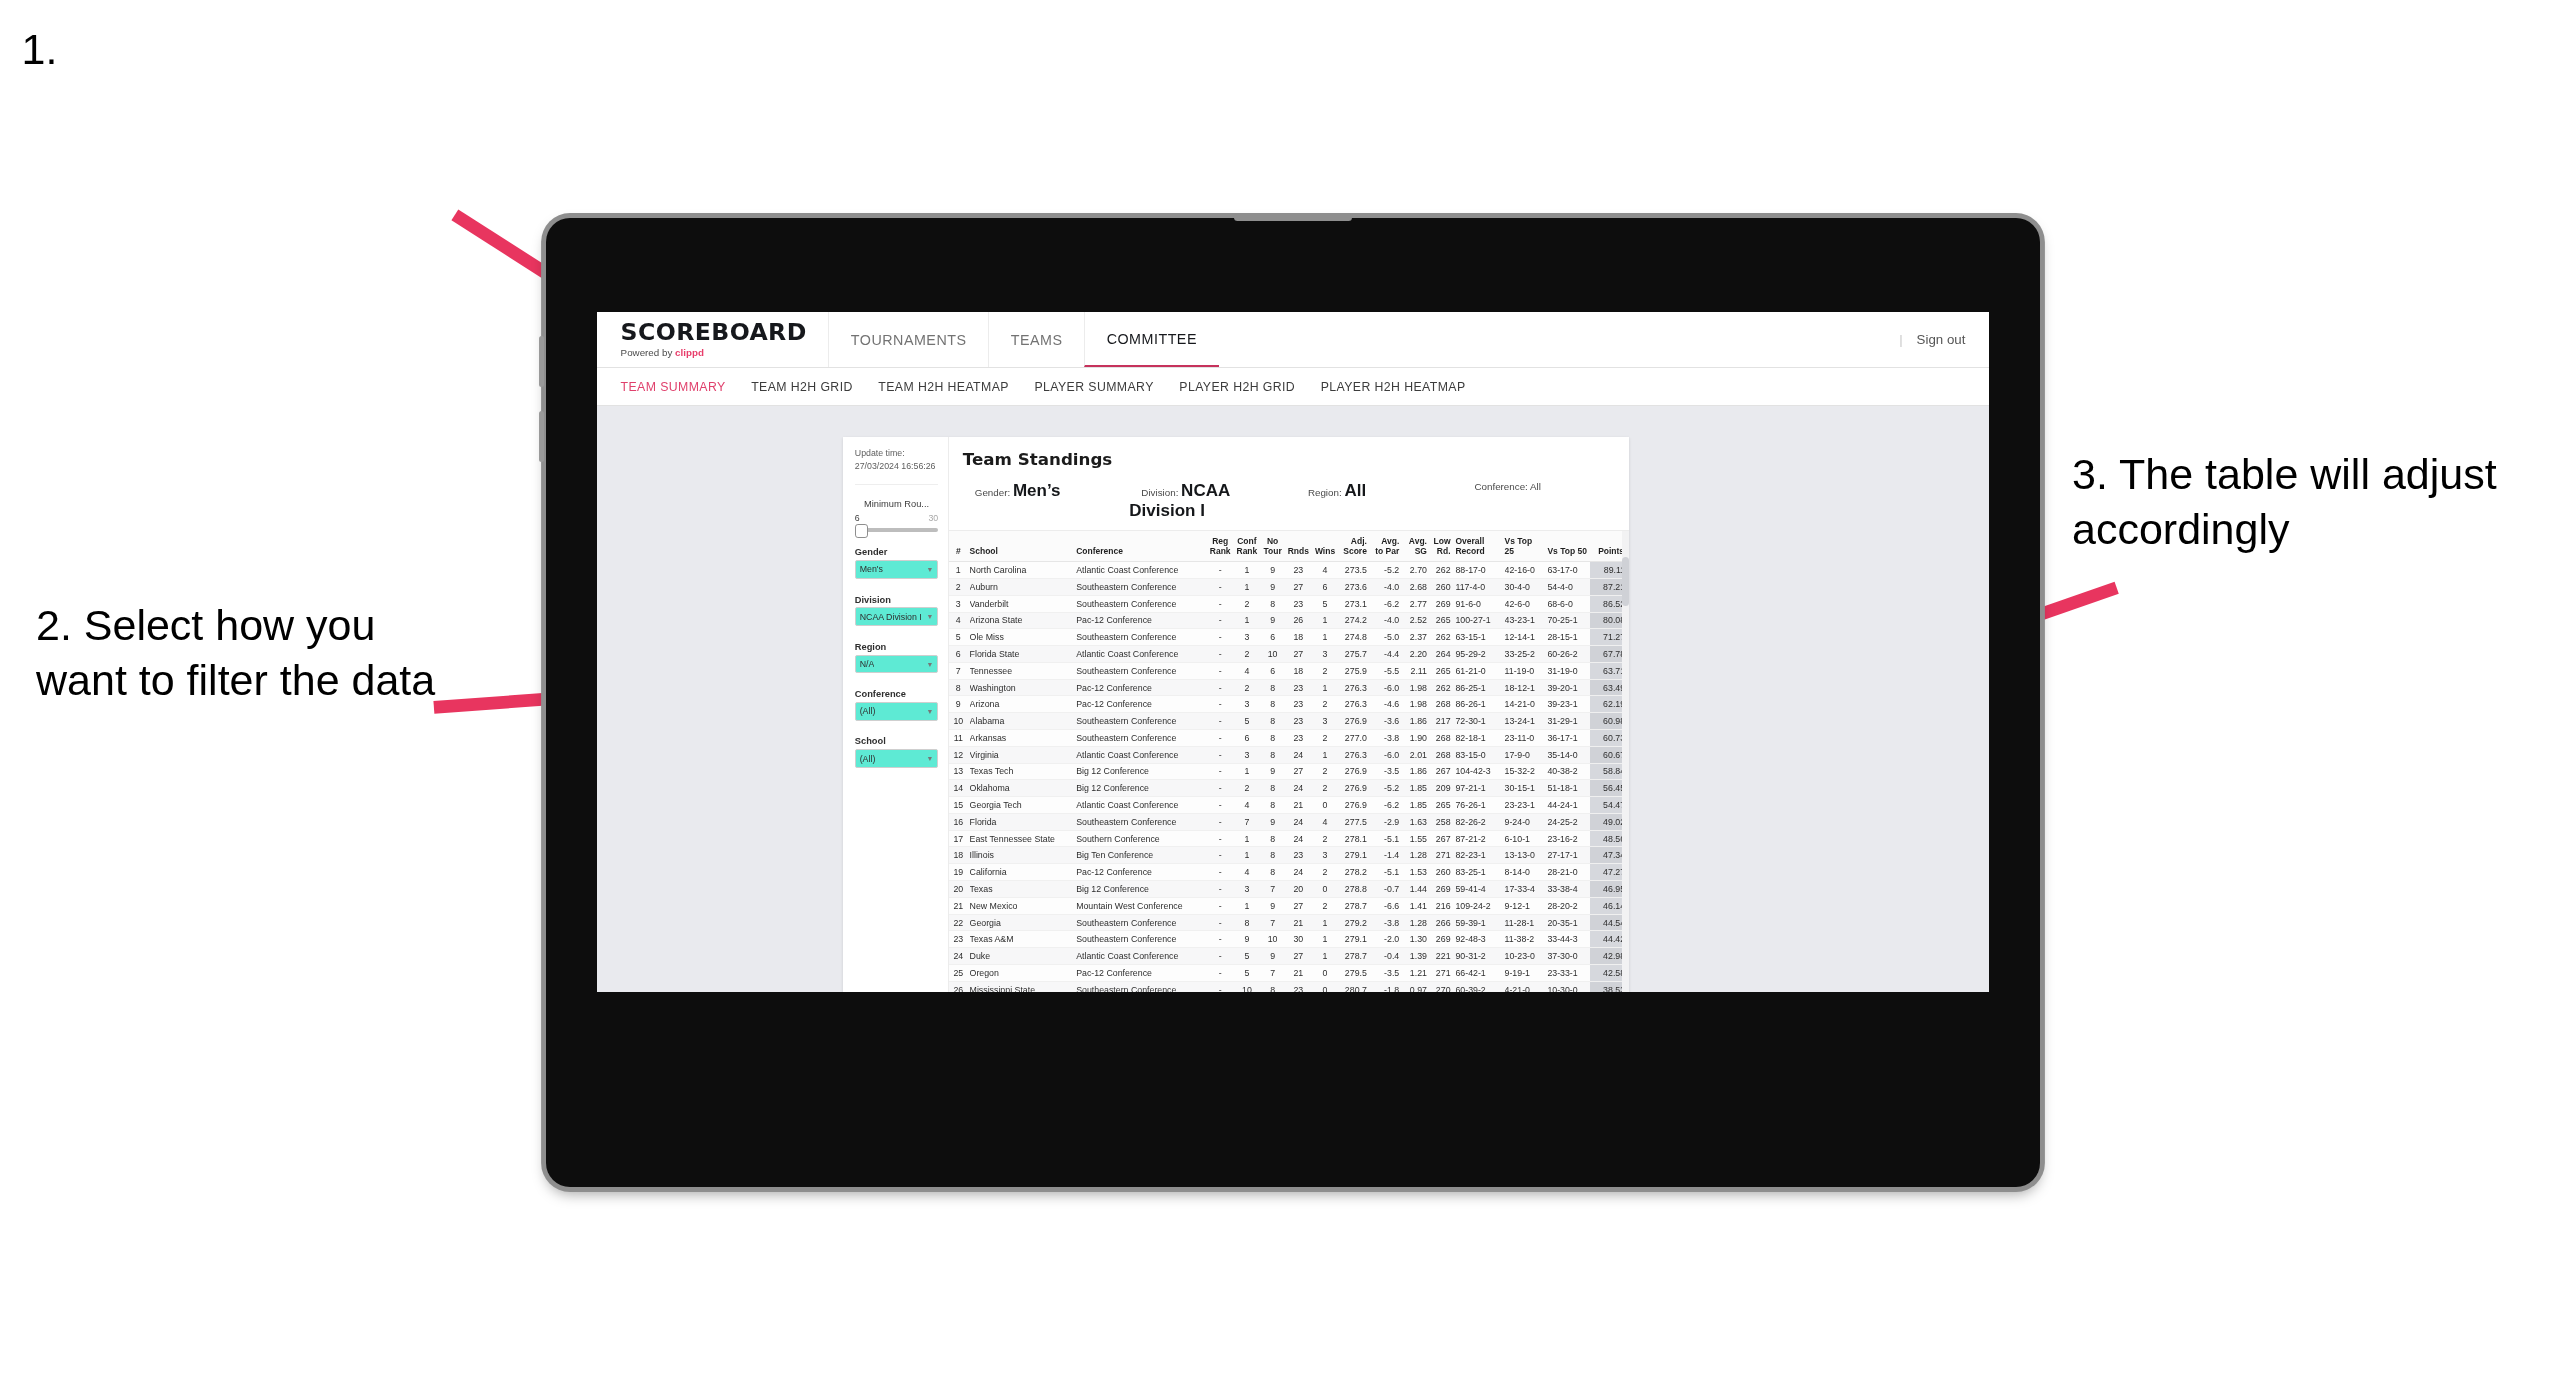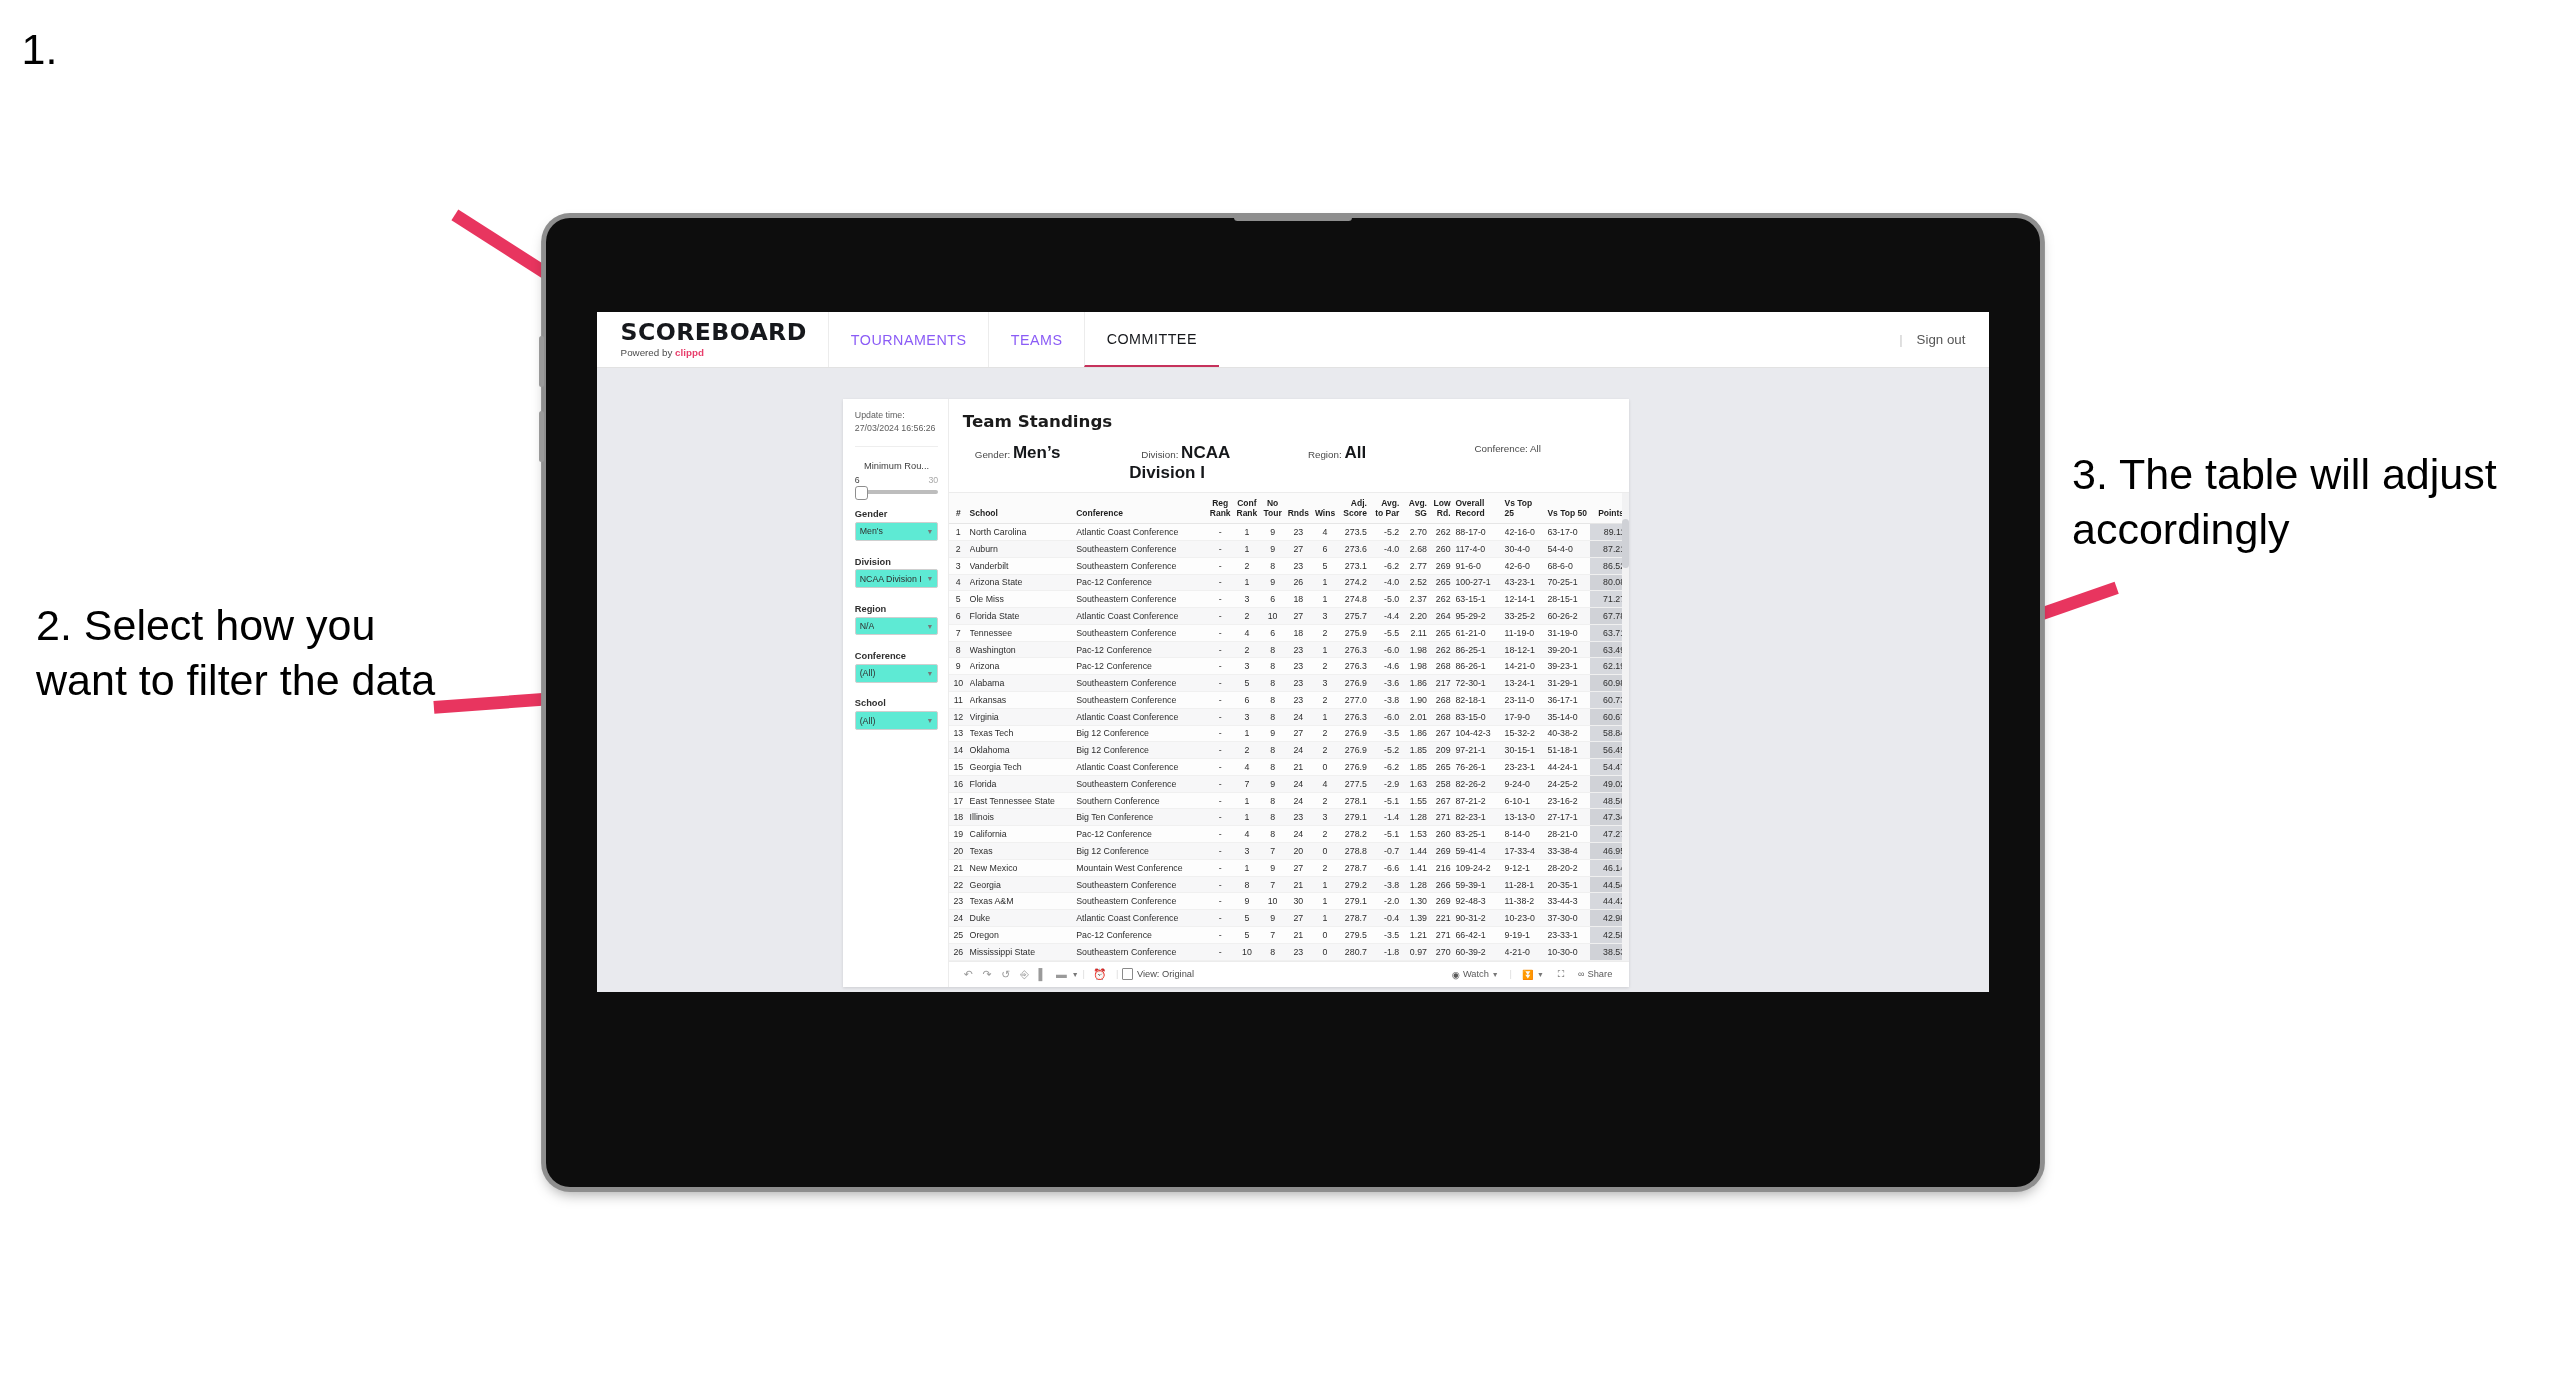--- a/index.html
+++ b/index.html
@@ -35,21 +35,21 @@
   #topbar{height:55px;background:#fff;display:flex;align-items:stretch;
           border-bottom:1px solid #e2e2e2;}
   .brand{display:flex;flex-direction:column;justify-content:center;
          padding:0 21.6px 0 23.6px;}
   .brand .bname{font-size:23.6px;font-weight:700;letter-spacing:0.4px;color:#16181c;
          font-family:"DejaVu Sans",sans-serif;line-height:1;}
   .brand .bsub{font-size:9.8px;color:#4a4a4a;margin-top:2.9px;line-height:1;}
   .brand .bsub em{font-style:normal;color:#e83e6b;font-weight:700;}
   .navtabs{display:flex;align-items:stretch;}
   .navtab{display:flex;align-items:center;padding:0 21.6px;font-size:14.3px;
-          color:#8b5cf6;letter-spacing:0.5px;border-left:1px solid #ececec;}
+          color:#737373;letter-spacing:0.5px;border-left:1px solid #ececec;}
   .navtab.active{border-bottom:2.9px solid #c6325c;color:#16181c;}
   .topright{margin-left:auto;display:flex;align-items:center;gap:13.8px;
           padding-right:23.6px;font-size:13.3px;color:#555;}
   .topright .sep{color:#c9c9c9;}
 
   
   #subbar{height:37px;background:#fff;display:flex;align-items:center;
           gap:25.6px;padding:0 23.6px;border-bottom:1px solid #e2e2e2;}
   .subtab{font-size:12.3px;color:#3c3c3c;letter-spacing:0.4px;}
   .subtab.active{color:#e0406c;}
@@ -176,20 +176,28 @@
         <div class="navtab">TOURNAMENTS</div>
         <div class="navtab">TEAMS</div>
         <div class="navtab active">COMMITTEE</div>
       </div>
       <div class="topright">
         <span class="sep">|</span>
         <span>Sign out</span>
       </div>
     </div>
 
+    <div id="subbar">
+      <div class="subtab active">TEAM SUMMARY</div>
+      <div class="subtab">TEAM H2H GRID</div>
+      <div class="subtab">TEAM H2H HEATMAP</div>
+      <div class="subtab">PLAYER SUMMARY</div>
+      <div class="subtab">PLAYER H2H GRID</div>
+      <div class="subtab">PLAYER H2H HEATMAP</div>
+    </div>
 
     <div id="canvas">
       <div id="card">
         <div class="card-body">
 
           <div id="filters">
             <div class="upd">
               <div>Update time:</div>
               <div>27/03/2024 16:56:26</div>
             </div>

